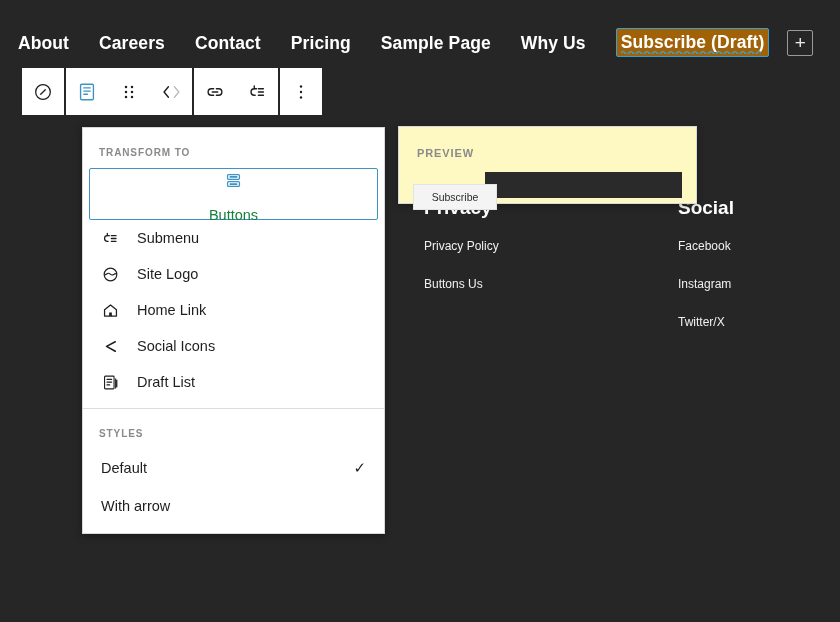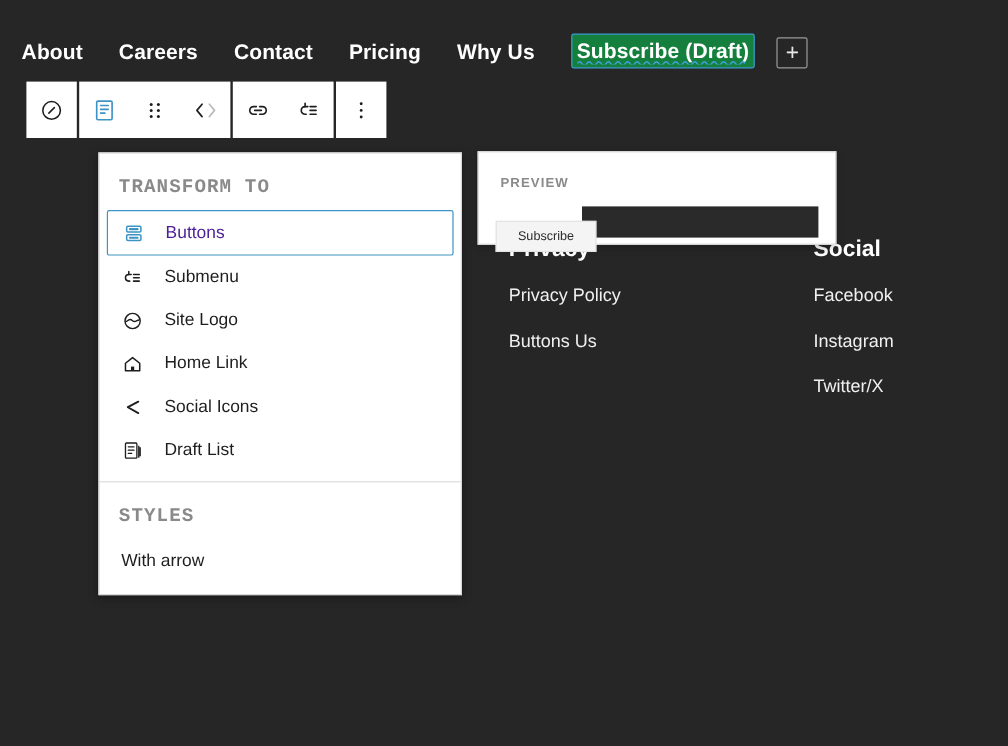--- a/index.html
+++ b/index.html
@@ -7,39 +7,39 @@
     width: 840px; height: 622px;
     background: #262626;
     font-family: "Liberation Sans", sans-serif;
     overflow: hidden;
   }
   #root { position: relative; width: 840px; height: 622px; background: #262626; }
 
   
   .site-nav {
     position: absolute; left: 18px; top: 28px;
-    display: flex; align-items: flex-end; gap: 0px;
+    display: flex; align-items: center; gap: 0px;
   }
   .nav-item {
     color: #ffffff;
     font-size: 17.5px;
     font-weight: 700;
     letter-spacing: 0.1px;
     padding: 3px 0;
     margin-right: 30px;
     white-space: nowrap;
     line-height: 22px;
   }
   .nav-item.draft {
     position: relative;
     border: 1.5px solid #3b9fd1;
     border-radius: 2px;
     padding: 2px 4px 3px 4px;
     margin-right: 18px;
-    background: #15803d;
+    background: #a16207;
   }
   .wavy {
     position: absolute;
     left: 4px; right: 4px; bottom: 2px;
     height: 4px;
     overflow: hidden;
   }
   .wavy svg { display: block; }
 
   .add-btn {
@@ -76,64 +76,64 @@
     position: absolute;
     left: 82px; top: 127px;
     width: 303px;
     background: #ffffff;
     border: 1px solid #d8d8d8;
     box-shadow: 0 2px 7px rgba(0,0,0,0.35);
   }
   .menu-group { padding: 8px 0 8px 0; }
   .menu-group + .menu-group { border-top: 1px solid #ddd; }
   .group-label {
-    font-size: 16px;
+    font-size: 10px;
     letter-spacing: 0.9px;
     color: #8a8a8a;
     font-weight: 600;
     padding: 11px 16px 10px 16px;
     text-transform: uppercase;
-    font-family: Liberation Mono, monospace;
   }
   .menu-item {
     display: flex; align-items: center;
     height: 36px;
     padding: 0 16px;
     gap: 16px;
     color: #1e1e1e;
     font-size: 14.5px;
   }
   .menu-item .mi-icon {
     width: 22px; height: 22px;
     display: flex; align-items: center; justify-content: center;
     flex: 0 0 22px;
     color: #1e1e1e;
   }
   .menu-item.active {
     border: 1.5px solid #3d94c4;
     border-radius: 2px;
     margin: 0 6px;
     padding: 0 10px;
-    height: 38px;
-    color: #4c1d95;
+    height: 52px;
+    color: #15803d;
+    flex-direction: column;
   }
   .menu-item.active .mi-icon { color: #3d94c4; }
   .menu-item.style-item {
     justify-content: space-between;
     height: 38px;
     padding: 0 18px;
   }
   .style-check { color: #1e1e1e; font-size: 15px; }
 
   
   .popover-preview {
     position: absolute;
     left: 398px; top: 126px;
     width: 299px; height: 78px;
-    background: #ffffff;
+    background: #fef9c3;
     border: 1px solid #d8d8d8;
     box-shadow: 0 2px 7px rgba(0,0,0,0.3);
   }
   .preview-label {
     font-size: 11px;
     letter-spacing: 0.9px;
     color: #8a8a8a;
     font-weight: 600;
     padding: 20px 18px 0 18px;
   }
@@ -165,35 +165,36 @@
   .fcol { width: 254px; }
   .fcol-title {
     color: #ffffff;
     font-size: 19px;
     font-weight: 700;
     line-height: 24px;
     margin-bottom: 17px;
   }
   .fcol-link {
     color: #f0f0f0;
-    font-size: 15px;
+    font-size: 12px;
     line-height: 19px;
     margin-bottom: 19px;
   }
 </style>
 </head>
 <body>
 
 <div id="root">
 
   <div class="site-nav">
     <span class="nav-item">About</span>
     <span class="nav-item">Careers</span>
     <span class="nav-item">Contact</span>
     <span class="nav-item">Pricing</span>
+    <span class="nav-item">Sample Page</span>
     <span class="nav-item">Why Us</span>
 
     <span class="nav-item draft">
       <span>Subscribe (Draft)</span>
       <span class="wavy">
         <svg width="140" height="4" viewBox="0 0 140 4" preserveAspectRatio="none">
           <path d="M0 3 Q2 0 4 3 T8 3 T12 3 T16 3 T20 3 T24 3 T28 3 T32 3 T36 3 T40 3 T44 3 T48 3 T52 3 T56 3 T60 3 T64 3 T68 3 T72 3 T76 3 T80 3 T84 3 T88 3 T92 3 T96 3 T100 3 T104 3 T108 3 T112 3 T116 3 T120 3 T124 3 T128 3 T132 3 T136 3 T140 3" fill="none" stroke="#3b9fd1" stroke-width="1.4"></path>
         </svg>
       </span>
     </span>
@@ -346,20 +347,24 @@
             <path d="M18.5 7v12.5M20 8.5V18"></path>
           </svg>
         </span>
         <span>Draft List</span>
       </div>
     </div>
 
     <div class="menu-group">
       <div class="group-label">STYLES</div>
 
+      <div class="menu-item style-item">
+        <span>Default</span>
+        <span class="style-check">✓</span>
+      </div>
 
       <div class="menu-item style-item">
         <span>With arrow</span>
         <span class="style-check"></span>
       </div>
     </div>
   </div>
 
   <div class="popover-preview">
     <div class="preview-label">PREVIEW</div>

